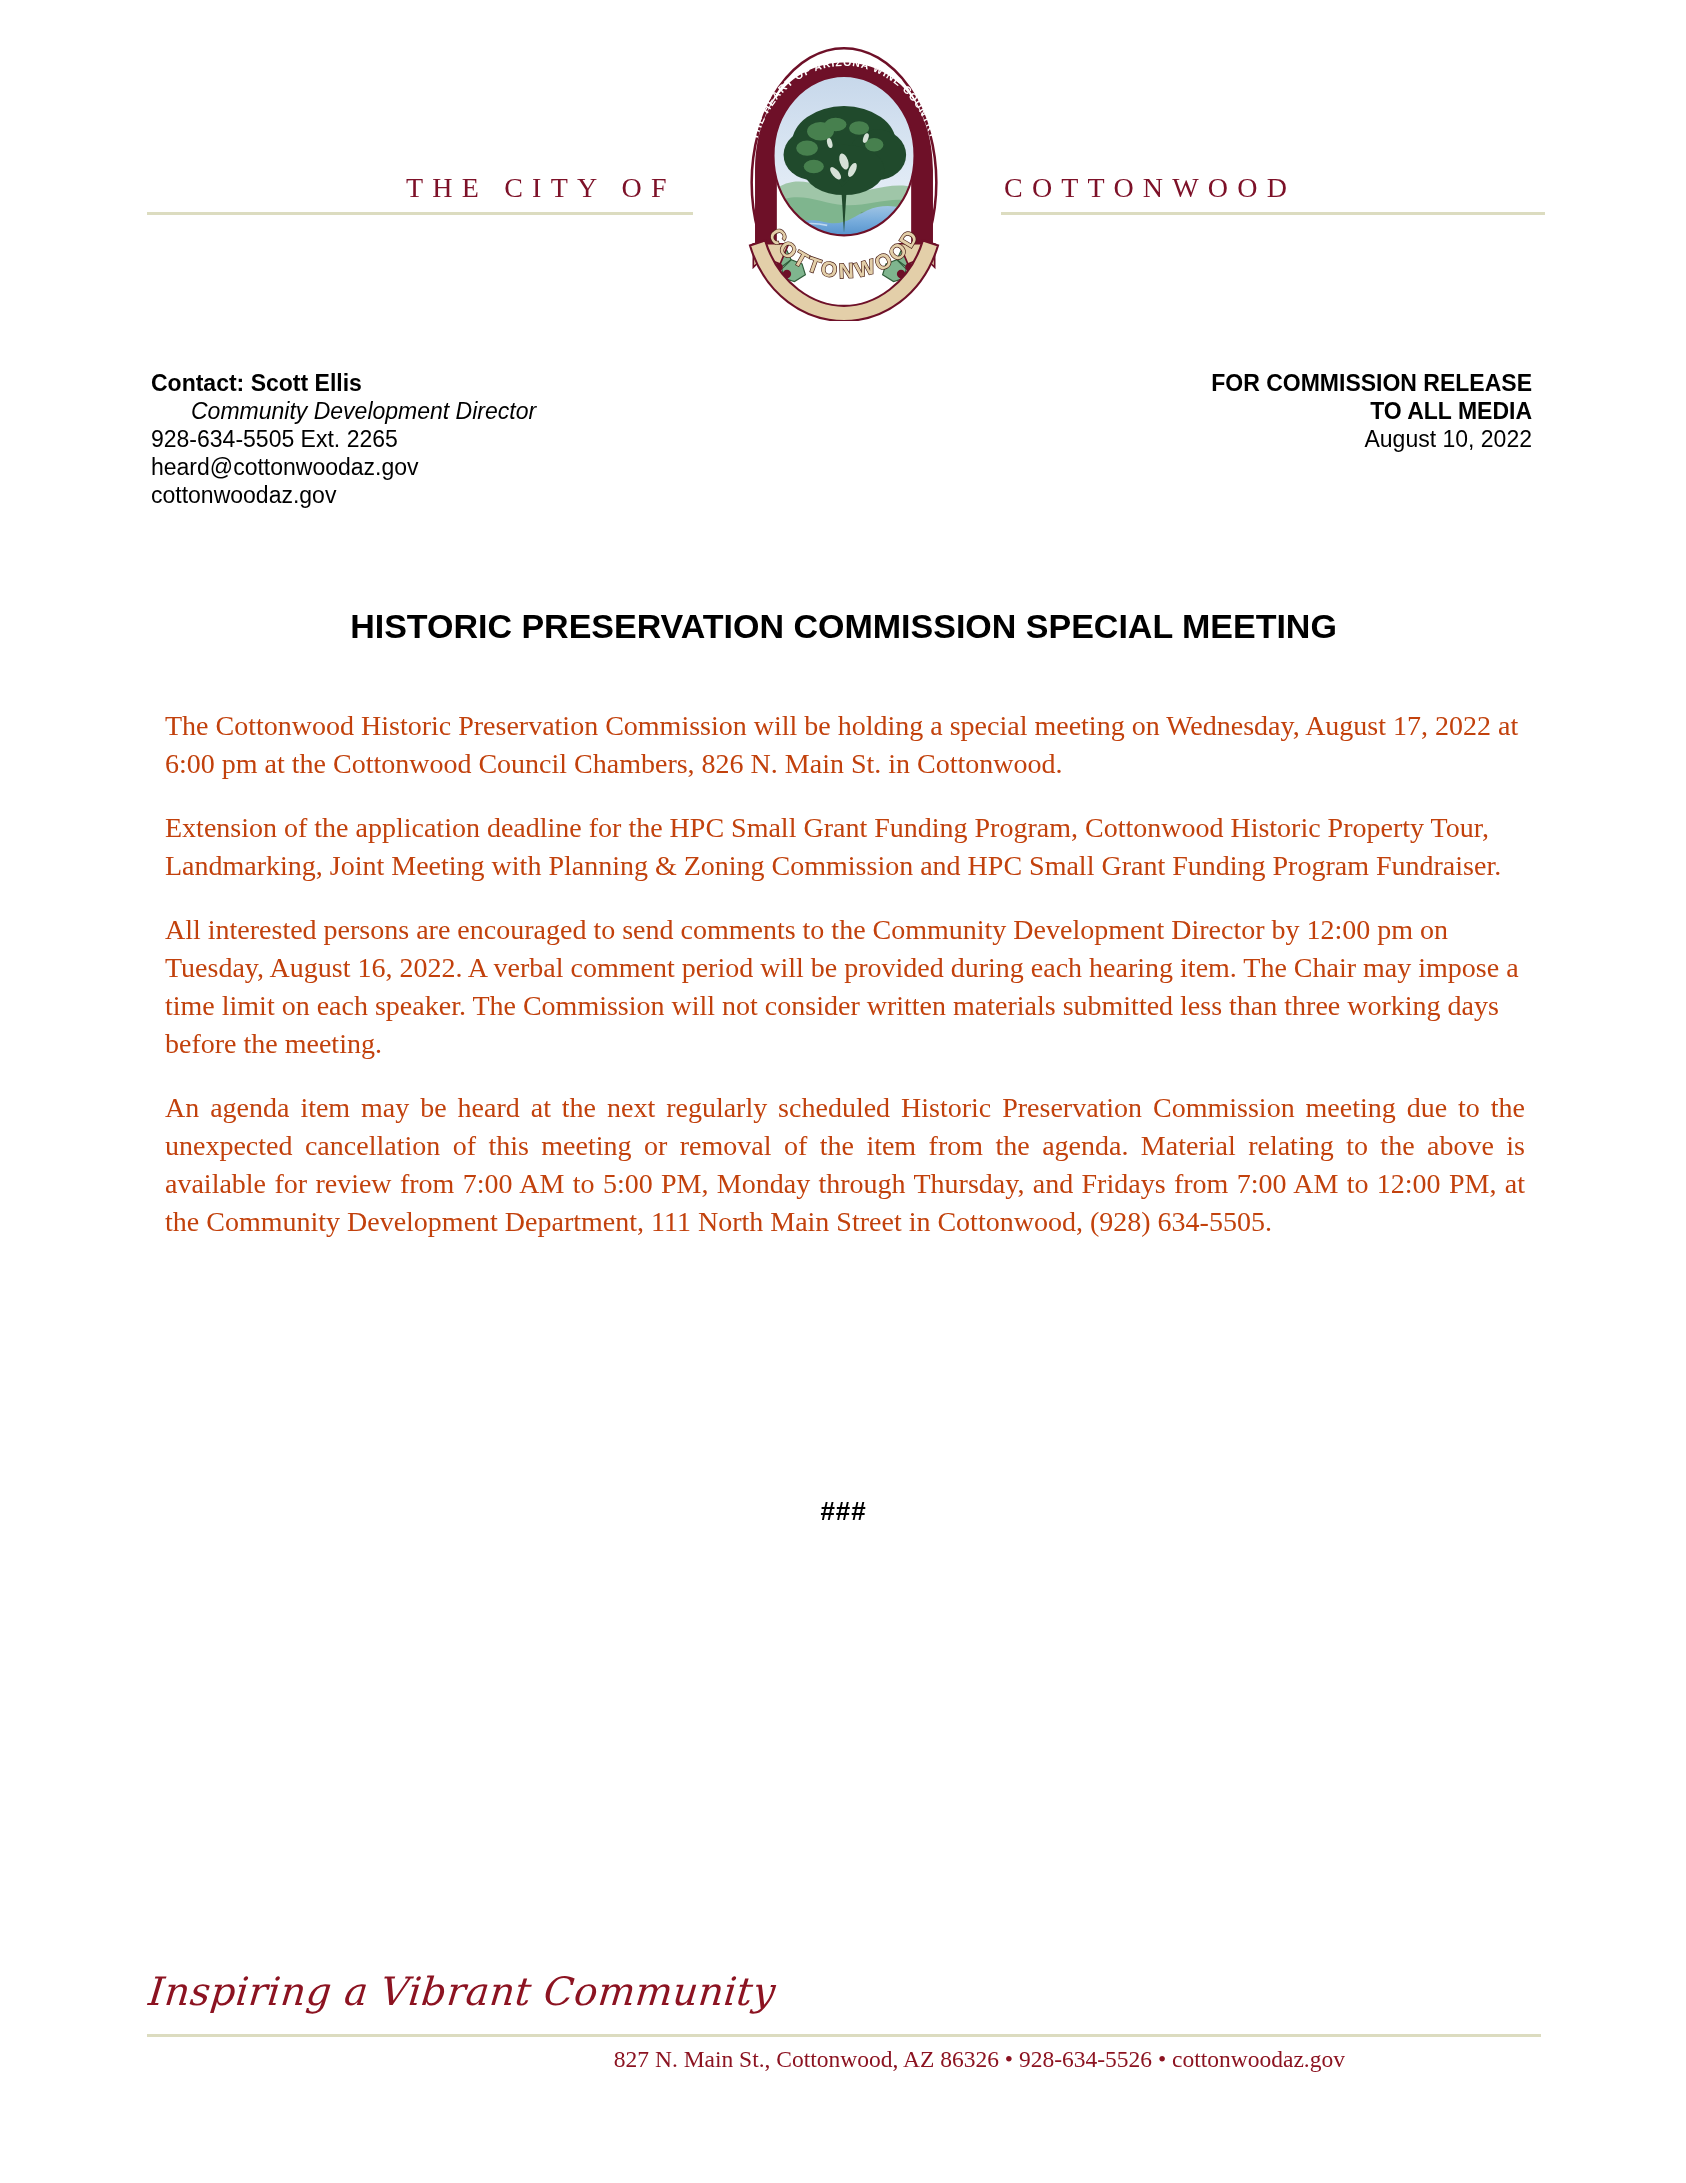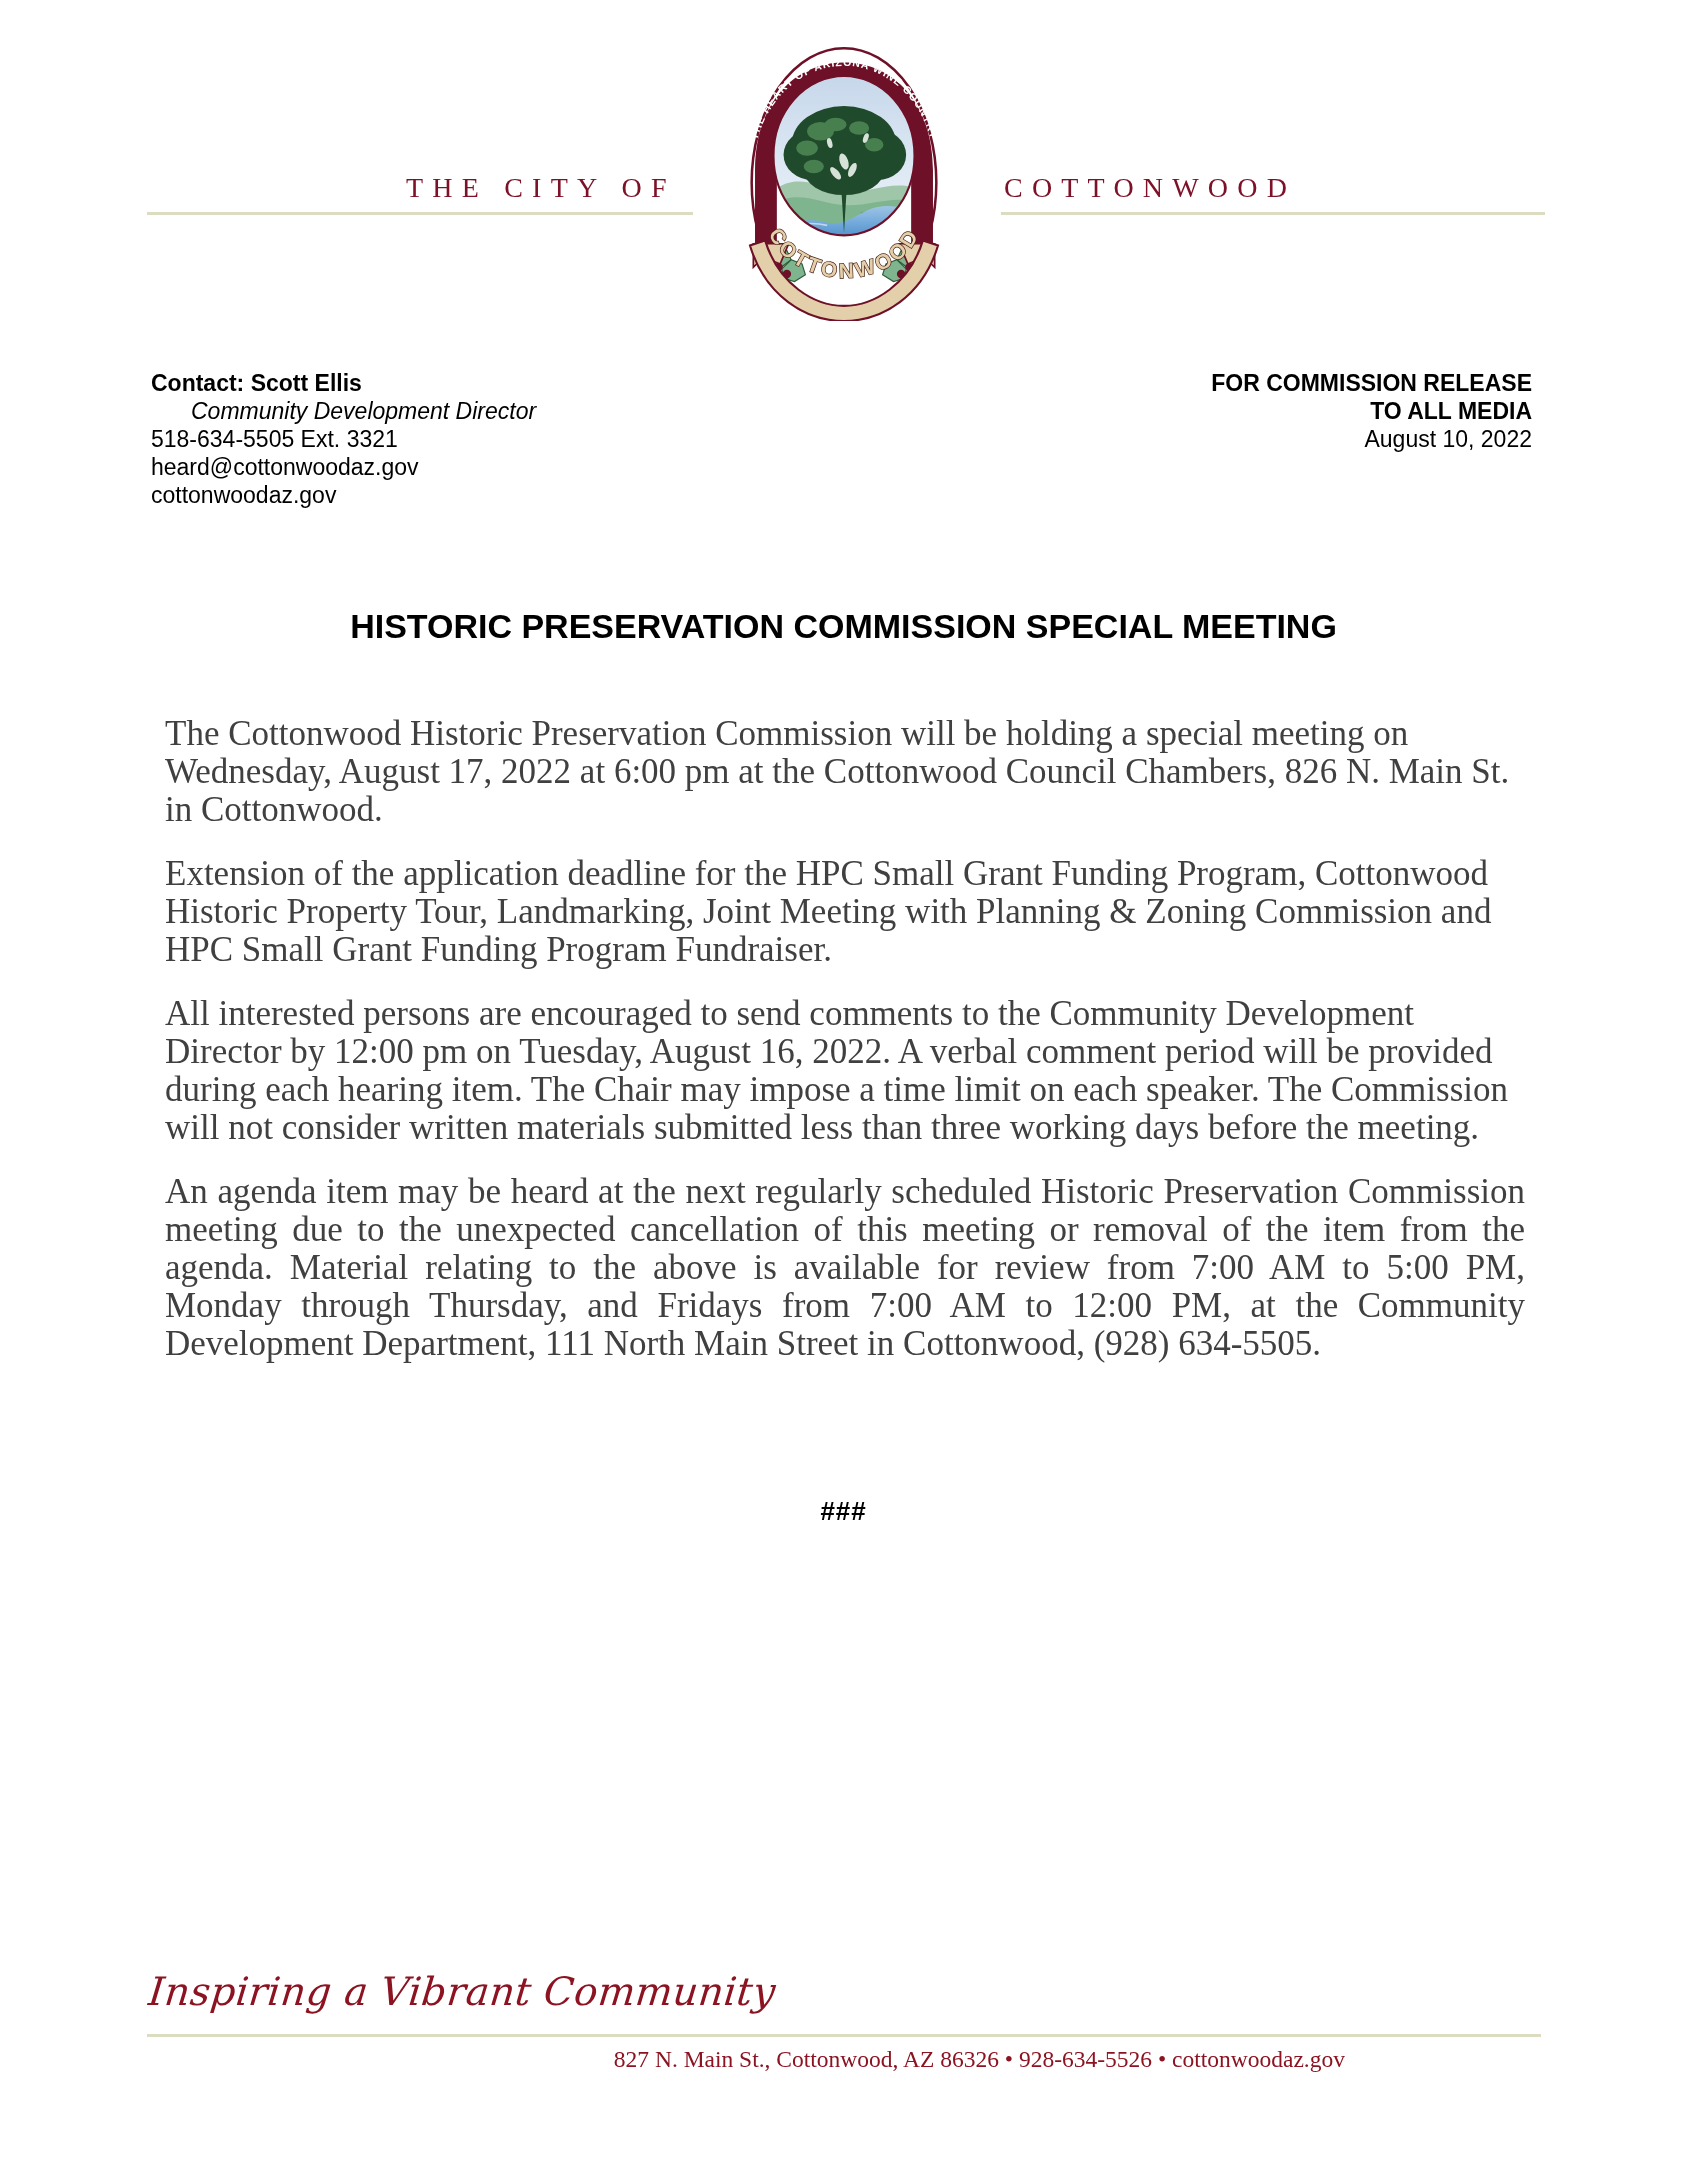--- a/index.html
+++ b/index.html
@@ -114,24 +114,24 @@
 
   
   .body-area {
     position: absolute;
     left: 165px;
     top: 707px;
     width: 1360px;
   }
   .para {
     font-family: "Liberation Serif", "DejaVu Serif", serif;
-    font-size: 35px;
+    font-size: 28px;
     line-height: 38px;
-    color: #404040;
-    margin: 8px 0 26px 0;
+    color: #c2410c;
+    margin: 0 0 26px 0;
     text-align: left;
   }
   .para.justify { text-align: justify; text-align-last: left; }
   .para.last { margin-bottom: 0; }
 
   .endmark {
     position: absolute;
     left: 0;
     top: 1496px;
     width: 1687px;
@@ -307,21 +307,21 @@
         </text>
       </svg>
     </div>
   </div>
 
   <div class="info-row">
 
     <div class="contact-block">
       <span class="ln bold">Contact: Scott Ellis</span>
       <span class="ln ital">Community Development Director</span>
-      <span class="ln">518-634-5505 Ext. 3321</span>
+      <span class="ln">928-634-5505 Ext. 2265</span>
       <span class="ln">heard@cottonwoodaz.gov</span>
       <span class="ln">cottonwoodaz.gov</span>
     </div>
 
     <div class="release-block">
       <span class="ln bold">FOR COMMISSION RELEASE</span>
       <span class="ln bold">TO ALL MEDIA</span>
       <span class="ln">August 10, 2022</span>
     </div>
   </div>

